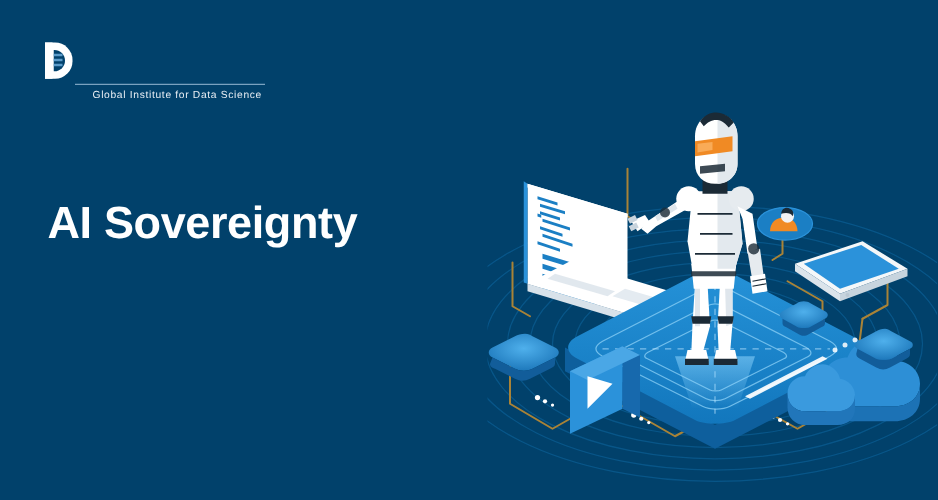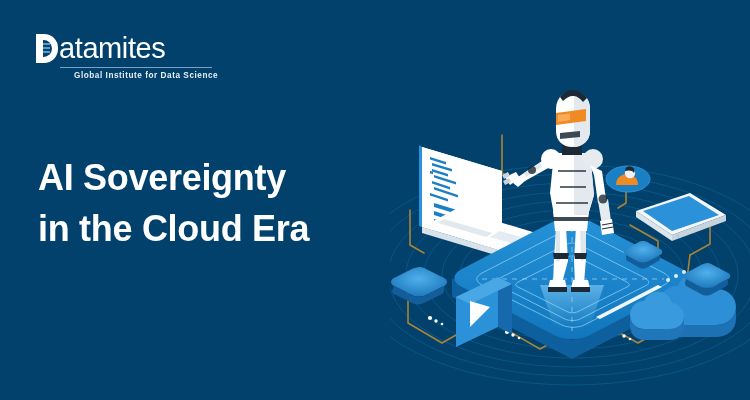--- a/index.html
+++ b/index.html
@@ -46,21 +46,21 @@
   }
   #logo-text{
     color:#ffffff;font-size:29px;font-weight:400;letter-spacing:-0.4px;
     margin-left:1px;line-height:1;
   }
   #logo-rule{
     width:152px;height:1px;background:#8fb4cf;margin:4px 0 0 24px;opacity:.85;
   }
   #logo-tagline{
     color:#e8eef4;font-size:8.2px;letter-spacing:.55px;
-    margin:3px 0 0 24px;white-space:nowrap;font-weight:700;padding-left:14px;
+    margin:3px 0 0 24px;white-space:nowrap;font-weight:400;padding-left:14px;
   }
 
   
   #headline{
     position:absolute;left:38px;top:152px;width:400px;
     color:#ffffff;font-size:36px;font-weight:700;line-height:1.42;
     letter-spacing:-0.3px;
   }
   #headline .hl-line{display:block;white-space:nowrap;}
 
@@ -76,29 +76,27 @@
   <div id="logo-block">
     <div id="logo-wordmark">
       <span class="logo-d">
         <span class="d-outer"></span>
         <span class="d-bar"></span>
         <span class="d-hole"></span>
         <span class="d-mark1"></span>
         <span class="d-mark2"></span>
         <span class="d-mark3"></span>
       </span>
-      <span id="logo-text">atamites</span>
     </div>
     <div id="logo-rule"></div>
     <div id="logo-tagline">Global Institute for Data Science</div>
   </div>
 
   <div id="headline">
     <span class="hl-line">AI Sovereignty</span>
-    <span class="hl-line">in the Cloud Era</span>
   </div>
 
   <div id="illustration">
     <svg viewBox="0 0 360 325" xmlns="http://www.w3.org/2000/svg">
       <defs>
         <clipPath id="clipAll">
             <rect x="0" y="0" width="360" height="325"></rect>
           </clipPath>
         <linearGradient id="platGrad" x1="0" y1="0" x2="0" y2="1">
           <stop offset="0" stop-color="#2592d8"></stop>

